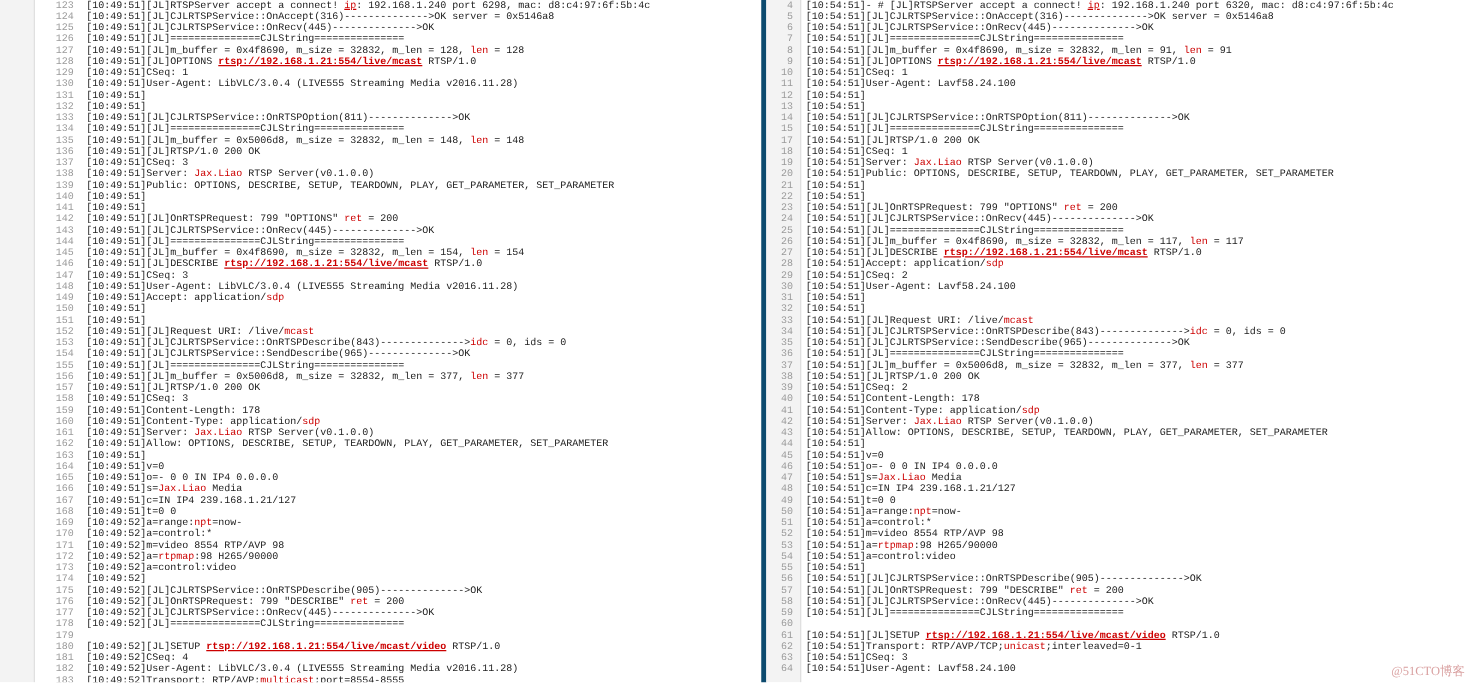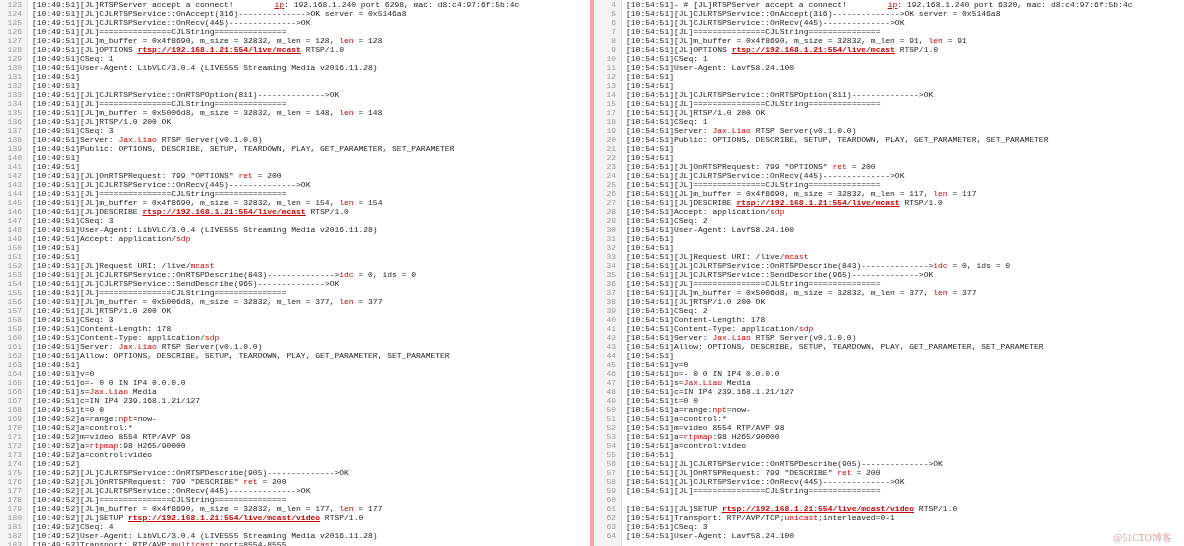--- a/index.html
+++ b/index.html
@@ -1,25 +1,25 @@
 <!DOCTYPE html>
 <html><head>
 <meta charset="utf-8">
 <style>
   * { margin: 0; padding: 0; box-sizing: border-box; }
   html, body { width: 1184px; height: 546px; overflow: hidden; font-family: "Consolas", "Courier New", monospace; font-size: 8px; line-height: 9px; background: #fff; color: #222; }
   .split { display: flex; width: 100%; height: 100%; }
   .pane { flex: 1; overflow: hidden; position: relative; }
-  .pane-left { border-right: 4px solid #fca5a5; }
+  .pane-left { border-right: 4px solid #0c4a6e; padding-left: 37px; }
   .gutter-bg { position: absolute; left: 0; top: 0; bottom: 0; width: 28px; background: #f3f3f3; border-right: 1px solid #e0e0e0; }
   .lines { position: relative; }
   .row { display: flex; white-space: pre; }
   .ln { width: 28px; text-align: right; padding-right: 6px; color: #9a9a9a; user-select: none; }
   .txt { padding-left: 4px; color: #222; }
-  .kw-ip { color: #c00; text-decoration: underline; margin-left: 36px; }
+  .kw-ip { color: #c00; text-decoration: underline; }
   .kw-red { color: #c00; }
   .kw-url { color: #c00; text-decoration: underline; font-weight: bold; }
   .watermark { position: absolute; right: 12px; bottom: 4px; color: #d9a0a0; font-size: 10px; font-family: Liberation Serif, serif; }
 </style>
 </head>
 <body>
 
 <div class="split">
   <div class="pane pane-left">
     <div class="gutter-bg"></div>
@@ -73,21 +73,21 @@
         <div class="row"><span class="ln">169</span><span class="txt">[10:49:52]a=range:<span class="kw-red">npt</span><span>=now-</span></span></div>
         <div class="row"><span class="ln">170</span><span class="txt">[10:49:52]a=control:*</span></div>
         <div class="row"><span class="ln">171</span><span class="txt">[10:49:52]m=video 8554 RTP/AVP 98</span></div>
         <div class="row"><span class="ln">172</span><span class="txt">[10:49:52]a=<span class="kw-red">rtpmap</span><span>:98 H265/90000</span></span></div>
         <div class="row"><span class="ln">173</span><span class="txt">[10:49:52]a=control:video</span></div>
         <div class="row"><span class="ln">174</span><span class="txt">[10:49:52]</span></div>
         <div class="row"><span class="ln">175</span><span class="txt">[10:49:52][JL]CJLRTSPService::OnRTSPDescribe(905)--------------&gt;OK</span></div>
         <div class="row"><span class="ln">176</span><span class="txt">[10:49:52][JL]OnRTSPRequest: 799 "DESCRIBE" <span class="kw-red">ret</span><span> = 200</span></span></div>
         <div class="row"><span class="ln">177</span><span class="txt">[10:49:52][JL]CJLRTSPService::OnRecv(445)--------------&gt;OK</span></div>
         <div class="row"><span class="ln">178</span><span class="txt">[10:49:52][JL]===============CJLString===============</span></div>
-        <div class="row"><span class="ln">179</span><span class="txt">[10:49:52][JL]m_buffer = 0x4f8690, m_size = 32832, m_len = 177, <span class="kw-red">len</span><span> = 177</span></span></div>
+        <div class="row"><span class="ln">179</span></div>
         <div class="row"><span class="ln">180</span><span class="txt">[10:49:52][JL]SETUP <span class="kw-url">rtsp://192.168.1.21:554/live/mcast/video</span><span> RTSP/1.0</span></span></div>
         <div class="row"><span class="ln">181</span><span class="txt">[10:49:52]CSeq: 4</span></div>
         <div class="row"><span class="ln">182</span><span class="txt">[10:49:52]User-Agent: LibVLC/3.0.4 (LIVE555 Streaming Media v2016.11.28)</span></div>
         <div class="row"><span class="ln">183</span><span class="txt">[10:49:52]Transport: RTP/AVP;<span class="kw-red">multicast</span><span>;port=8554-8555</span></span></div>
       </div>
   </div>
   <div class="pane">
     <div class="gutter-bg"></div>
     <div class="lines" id="right-lines">
         <div class="row"><span class="ln">4</span><span class="txt">[10:54:51]- # [JL]RTSPServer accept a connect! <span class="kw-ip">ip</span><span>: 192.168.1.240 port 6320, mac: d8:c4:97:6f:5b:4c</span></span></div>

